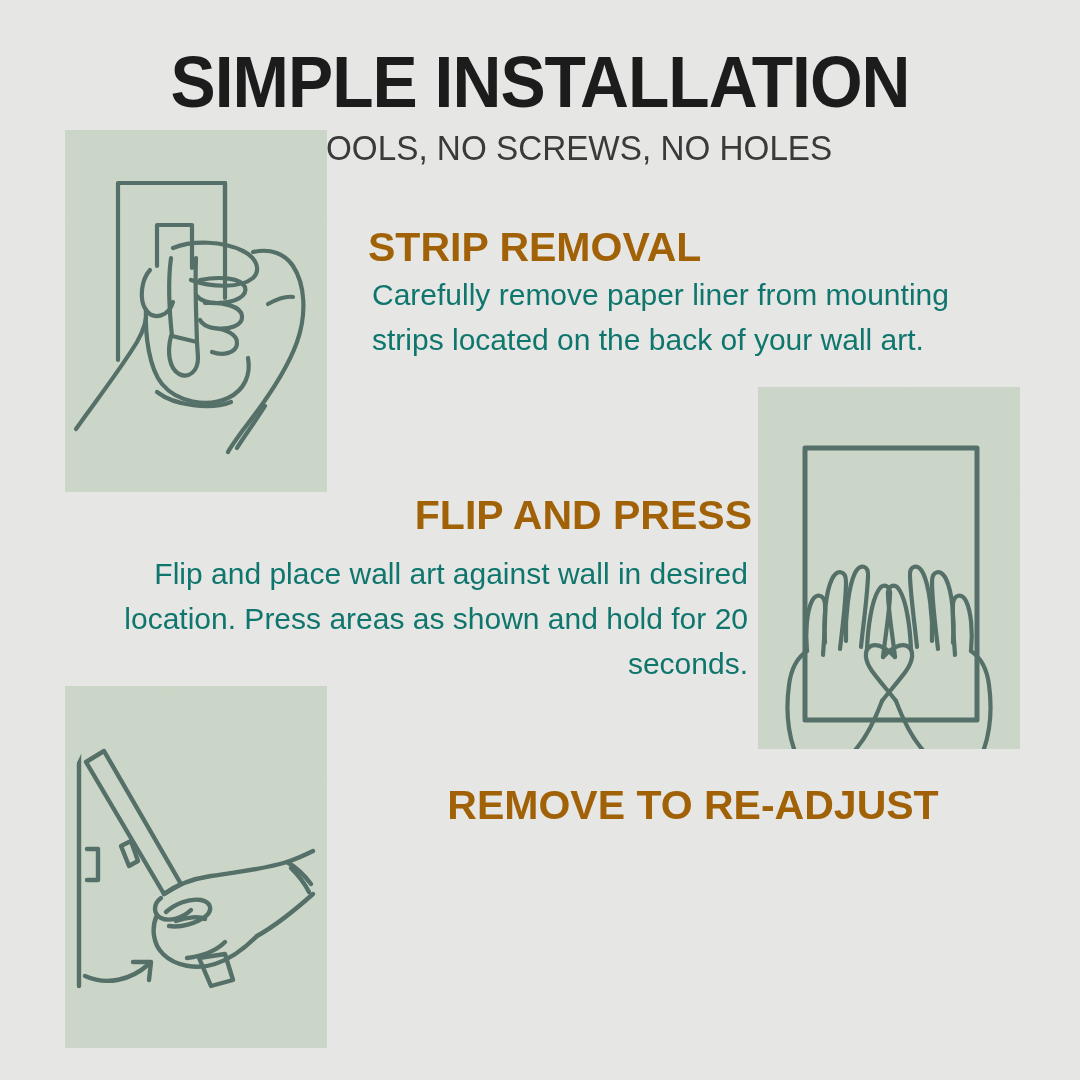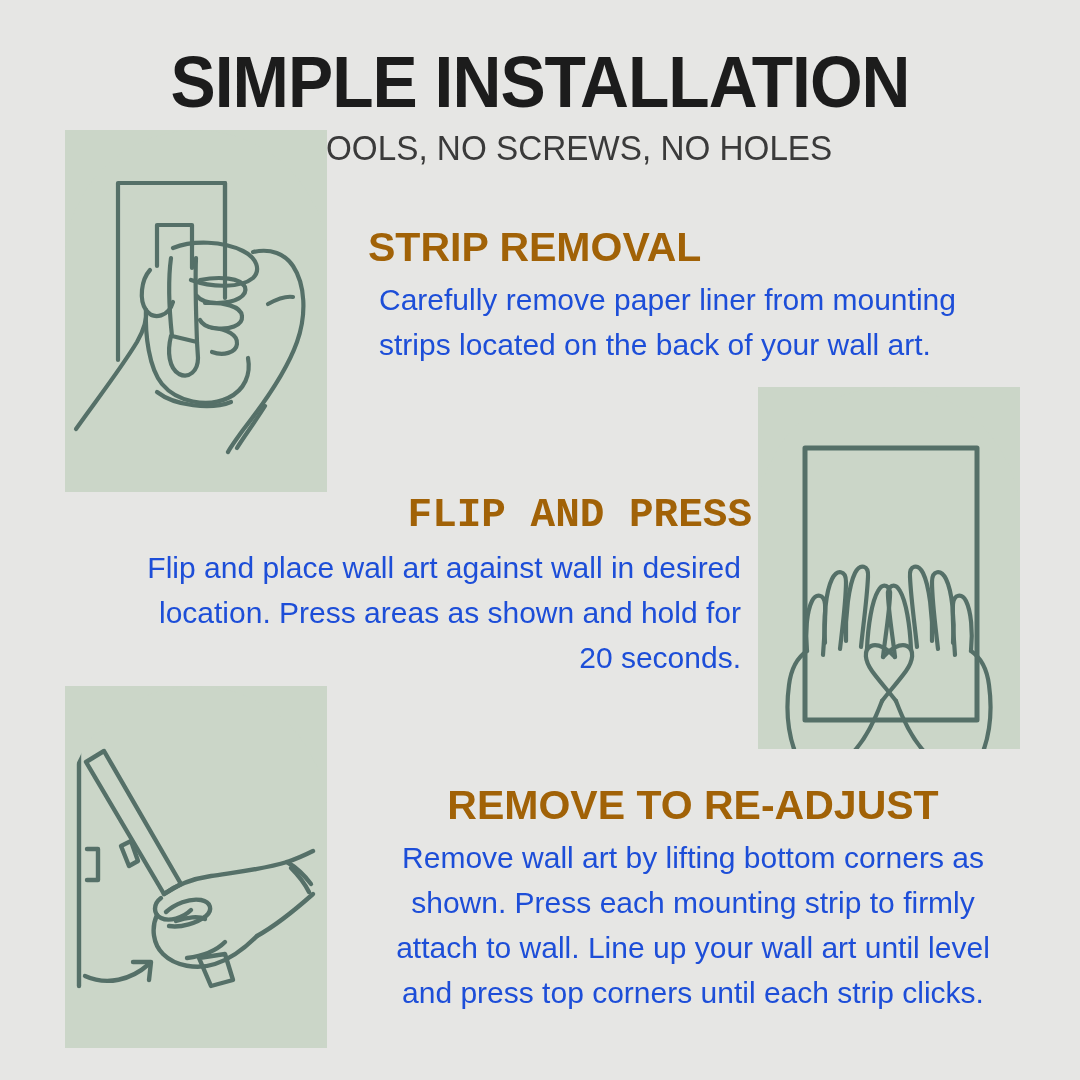--- a/index.html
+++ b/index.html
@@ -75,29 +75,29 @@
     font-weight: 700;
     color: #a16207;
     letter-spacing: 0px;
     margin: 0 0 6px 0;
     white-space: nowrap;
   }
   .step-body {
     font-size: 30px;
     line-height: 45px;
     font-weight: 400;
-    color: #1d4ed8;
-    margin: 11px;
+    color: #0f766e;
+    margin: 4px;
   }
 
   #step-1-text { left: 368px; top: 228px; width: 640px; text-align: left; }
   #step-2-text { left: 112px; top: 496px; width: 640px; text-align: right; }
   #step-3-text { left: 368px; top: 786px; width: 650px; text-align: center; }
 
-  #step-2-text .step-heading { margin-bottom: 9px; font-family: Liberation Mono, monospace; }
+  #step-2-text .step-heading { margin-bottom: 17px; }
 </style>
 </head>
 <body>
 
 <div class="canvas">
 
   <div class="title">SIMPLE INSTALLATION</div>
   <div class="subtitle">NO TOOLS, NO SCREWS, NO HOLES</div>
 
   <div class="panel" id="panel-1">
@@ -241,16 +241,15 @@
     <div class="step-body">Carefully remove paper liner from mounting strips located on the back of your wall art.</div>
   </div>
 
   <div class="step-text" id="step-2-text">
     <div class="step-heading">FLIP AND PRESS</div>
     <div class="step-body">Flip and place wall art against wall in desired location. Press areas as shown and hold for 20 seconds.</div>
   </div>
 
   <div class="step-text" id="step-3-text">
     <div class="step-heading">REMOVE TO RE-ADJUST</div>
-    <div class="step-body">Remove wall art by lifting bottom corners as shown. Press each mounting strip to firmly attach to wall. Line up your wall art until level and press top corners until each strip clicks.</div>
   </div>
 
 </div>
 
 </body></html>

